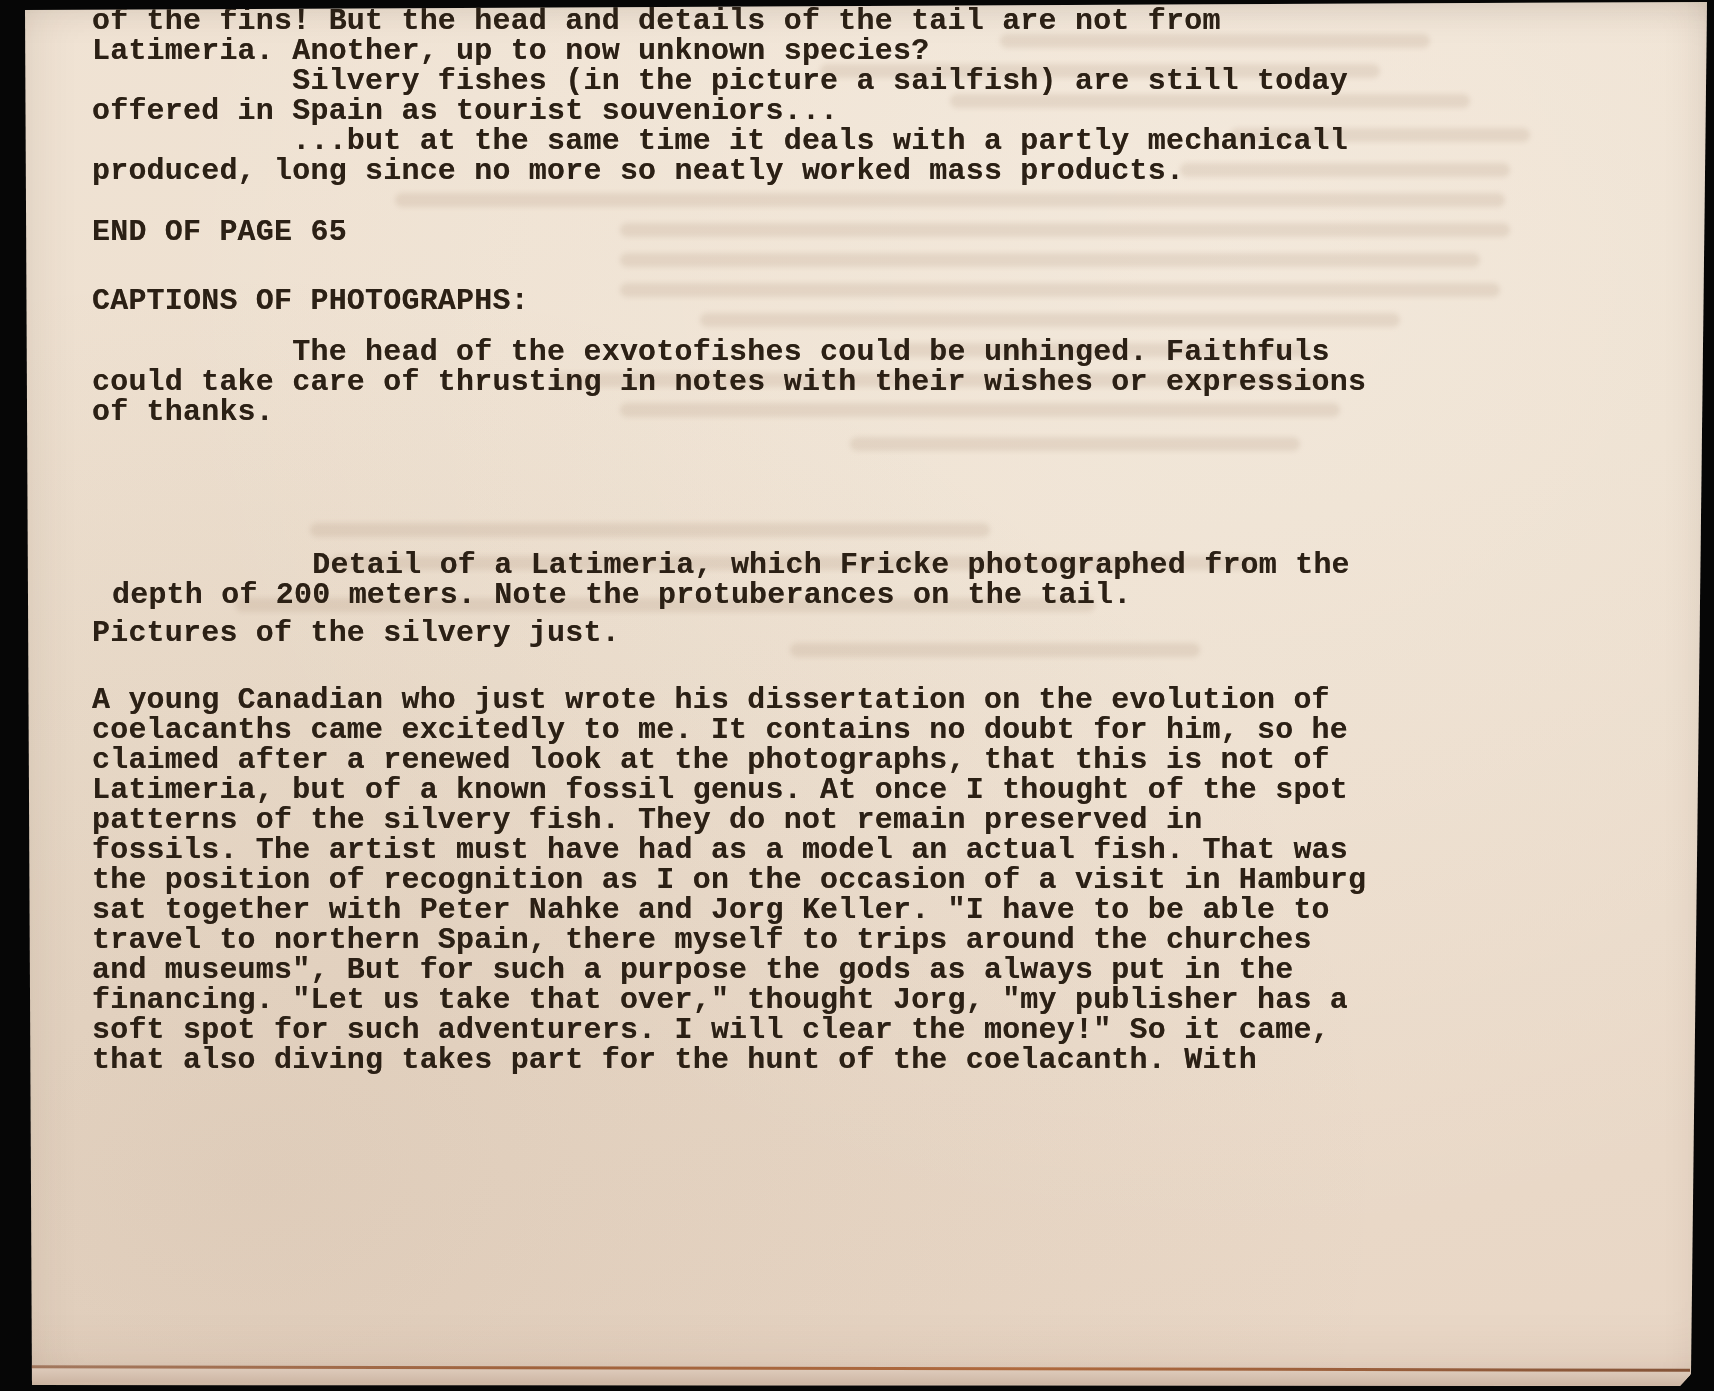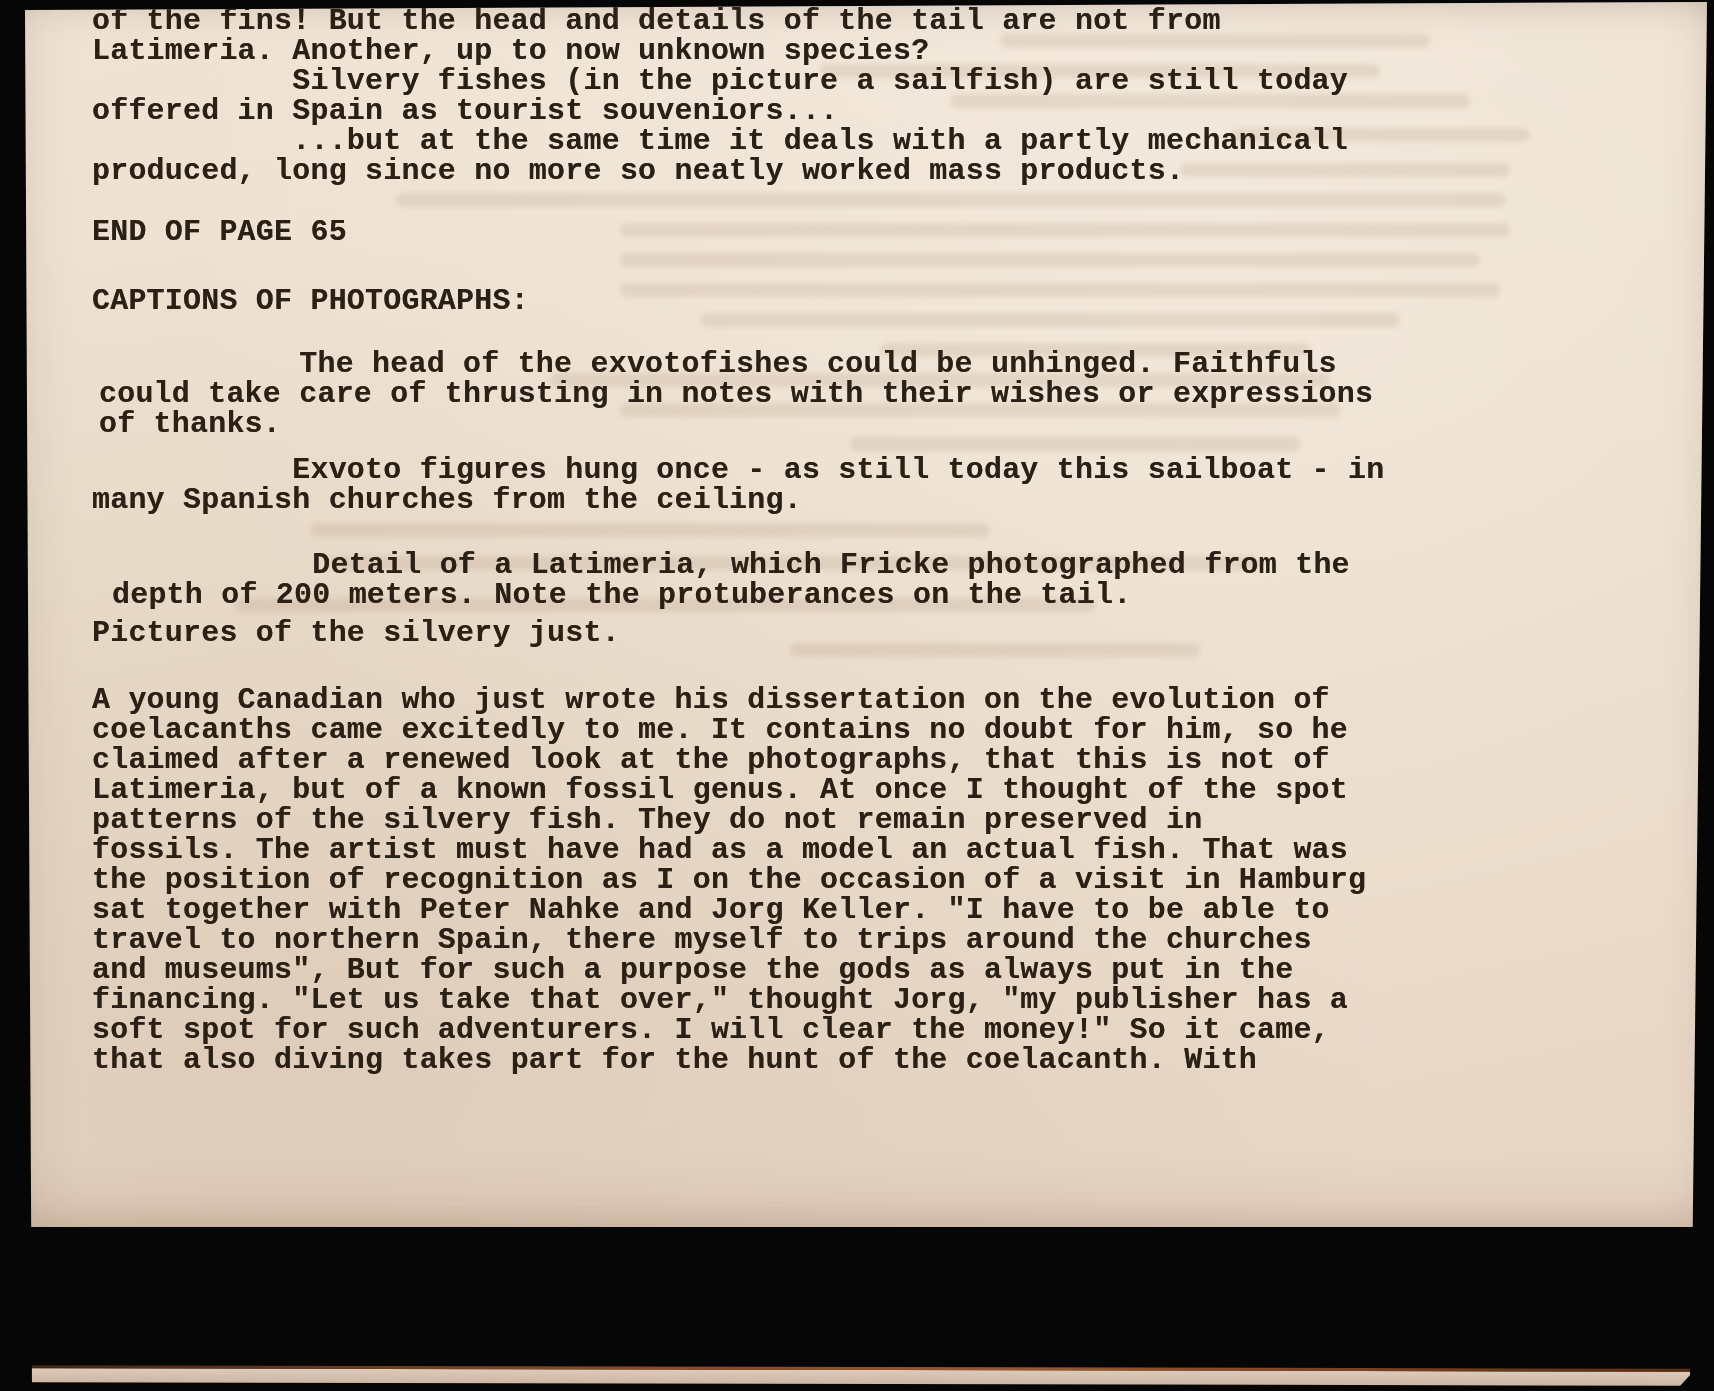--- a/index.html
+++ b/index.html
@@ -9,21 +9,21 @@
     background: #060606;
     width: 1714px;
     height: 1391px;
     overflow: hidden;
     font-family: "Liberation Mono", "DejaVu Sans Mono", monospace;
   }
 
   .scan-stage {
     position: relative;
     width: 1714px;
-    height: 1227px;
+    height: 1391px;
     background: #060606;
   }
 
   
   .paper {
     position: absolute;
     inset: 0;
     clip-path: polygon(25px 10px, 1707px 2px, 1691px 1374px, 1680px 1386px, 32px 1385px);
     background:
       radial-gradient(ellipse at 72% 18%, rgba(255, 252, 246, 0.30), rgba(255,255,255,0) 62%),
@@ -113,26 +113,24 @@
 Latimeria. Another, up to now unknown species?
            Silvery fishes (in the picture a sailfish) are still today
 offered in Spain as tourist souveniors...
            ...but at the same time it deals with a partly mechanicall
 produced, long since no more so neatly worked mass products.</div>
 
     <div class="tblock" style="top:217px;text-align:center;">END OF PAGE 65</div>
 
     <div class="tblock" style="top:286px;">CAPTIONS OF PHOTOGRAPHS:</div>
 
-    <div class="tblock" style="top:349px;margin-left:7px;">           The head of the exvotofishes could be unhinged. Faithfuls
+    <div class="tblock" style="top:337px;">           The head of the exvotofishes could be unhinged. Faithfuls
 could take care of thrusting in notes with their wishes or expressions
 of thanks.</div>
 
-    <div class="tblock" style="top:455px;">           Exvoto figures hung once - as still today this sailboat - in
-many Spanish churches from the ceiling.</div>
 
     <div class="tblock" style="top:550px;margin-left:20px;">           Detail of a Latimeria, which Fricke photographed from the
 depth of 200 meters. Note the protuberances on the tail.</div>
 
     <div class="tblock" style="top:618px;">Pictures of the silvery just.</div>
 
     <div class="tblock" style="top:685px;">A young Canadian who just wrote his dissertation on the evolution of
 coelacanths came excitedly to me. It contains no doubt for him, so he
 claimed after a renewed look at the photographs, that this is not of
 Latimeria, but of a known fossil genus. At once I thought of the spot

